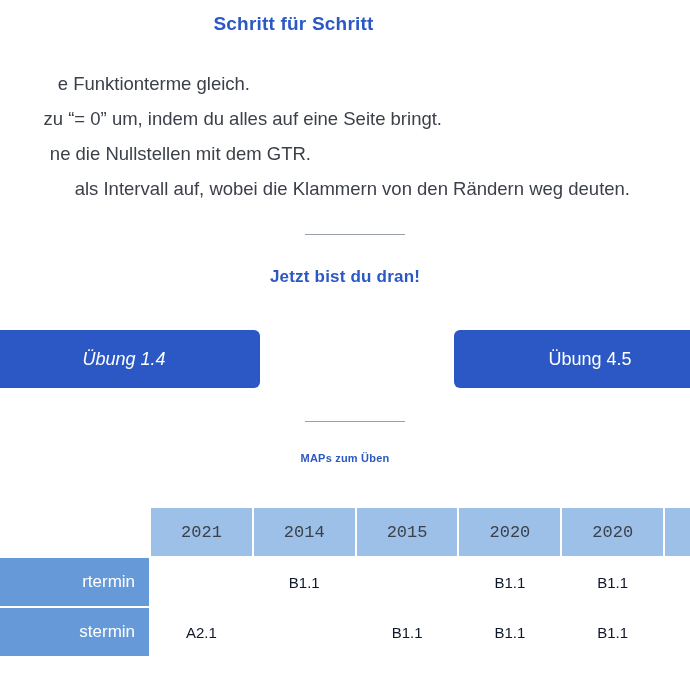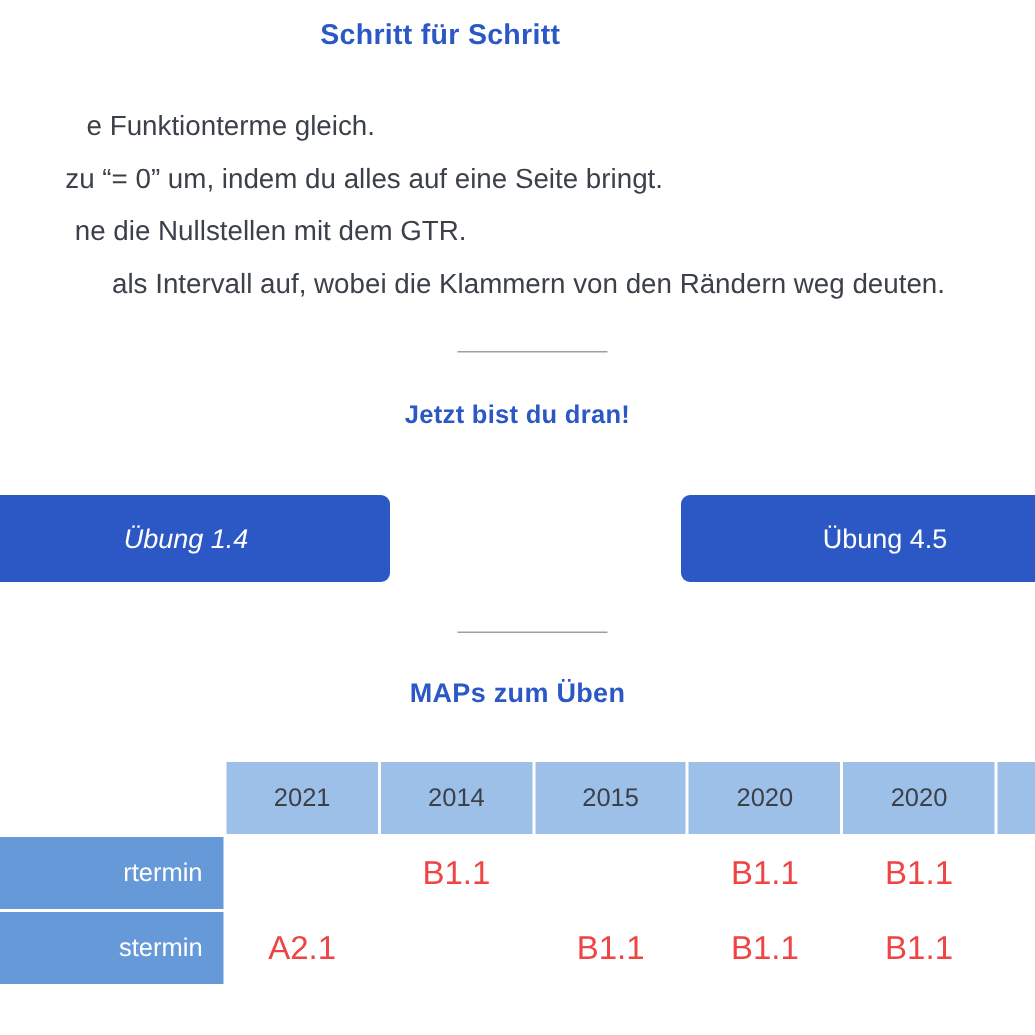--- a/index.html
+++ b/index.html
@@ -98,47 +98,48 @@
     width: 300px;
   }
   #btn-ueb-1 span { margin-left: 28px; font-style: italic; }
   #btn-ueb-2 span { margin-right: 28px; }
 
   #title-maps {
     position: absolute;
     left: 0;
     top: 452px;
     width: 690px;
-    font-size: 18px;
+    font-size: 11px;
   }
 
   .table-wrap {
     position: absolute;
     left: -84px;
     top: 506px;
     width: 852px;
   }
   table {
     border-collapse: separate;
     border-spacing: 2px;
     width: 852px;
   }
   th, td {
     height: 48px;
-    font-size: 22px;
+    font-size: 15px;
     font-weight: normal;
     text-align: center;
-    color: #ef4444;
+    color: #0f172a;
     background: #ffffff;
     padding: 0;
   }
   thead th {
     background: #9dc0e8;
     color: #3c4049;
     font-size: 17px;
+    font-family: Liberation Mono, monospace;
   }
   thead th.corner {
     background: #ffffff;
   }
   tbody th.rowhead {
     background: #6699d8;
     color: #ffffff;
     text-align: right;
     padding-right: 14px;
     font-size: 17px;

